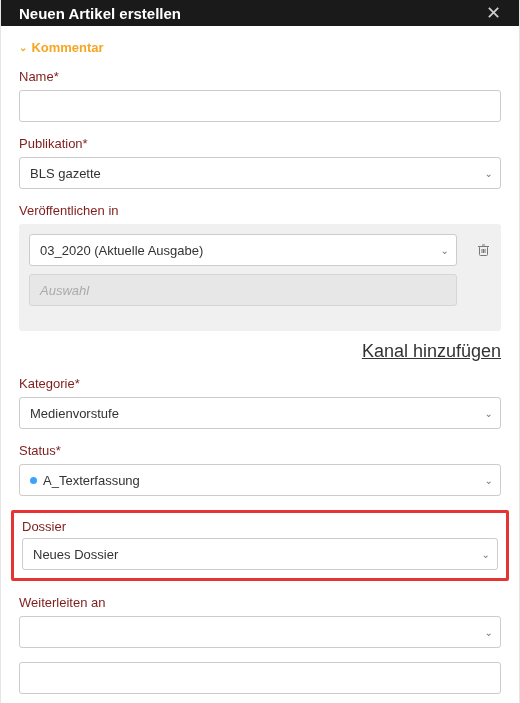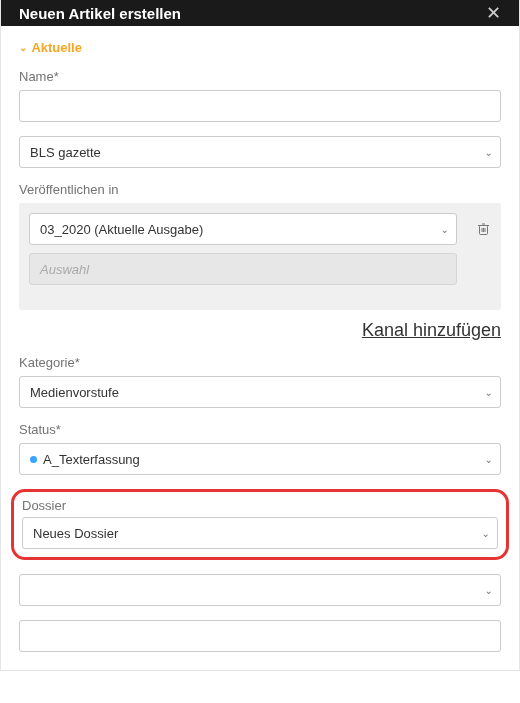--- a/index.html
+++ b/index.html
@@ -50,21 +50,21 @@
   .chev {
     display: inline-block;
     font-size: 10px;
     line-height: 1;
   }
   .field {
     margin-bottom: 14px;
   }
   .field-label {
     font-size: 13px;
-    color: #737373;
+    color: #7f1d1d;
     margin-bottom: 6px;
     display: block;
   }
   .input, .select {
     width: 100%;
     height: 32px;
     border: 1px solid #ccc;
     border-radius: 3px;
     font-size: 13px;
     padding: 0 10px;
@@ -135,21 +135,21 @@
   .status-dot {
     width: 7px;
     height: 7px;
     border-radius: 50%;
     background: #3aa3ff;
     display: inline-block;
     flex: 0 0 auto;
   }
   .highlight-ring {
     border: 3px solid #e63434;
-    border-radius: 14px;
+    border-radius: 2px;
     padding: 6px 8px 8px 8px;
     margin-left: -8px;
     margin-right: -8px;
     margin-bottom: 14px;
   }
   .highlight-ring .field { margin-bottom: 0; }
   .highlight-ring .field-label { margin-bottom: 4px; }
 </style>
 </head>
 <body>
@@ -160,29 +160,30 @@
     <span>Neuen Artikel erstellen</span>
     <button class="close-btn">
       <span>✕</span>
     </button>
   </div>
 
   <div class="modal-body">
 
     <div class="section-header">
       <span class="chev">⌄</span>
-      <span>Aktuelle</span>
+      <span>Kommentar</span>
     </div>
 
     <div class="field">
       <label class="field-label">Name*</label>
       <input class="input" type="text" value="" style="">
     </div>
 
     <div class="field">
+      <label class="field-label">Publikation*</label>
       <div class="select-wrap">
         <div class="select">
           <span>BLS gazette</span>
         </div>
         <span class="select-caret">⌄</span>
       </div>
     </div>
 
     <div class="field">
       <label class="field-label">Veröffentlichen in</label>
@@ -244,20 +245,21 @@
         <div class="select-wrap">
           <div class="select">
             <span>Neues Dossier</span>
           </div>
           <span class="select-caret">⌄</span>
         </div>
       </div>
     </div>
 
     <div class="field">
+      <label class="field-label">Weiterleiten an</label>
       <div class="select-wrap">
         <div class="select">
           <span></span>
         </div>
         <span class="select-caret">⌄</span>
       </div>
     </div>
 
     <div class="field">
       <input class="input" type="text" value="" style="">

